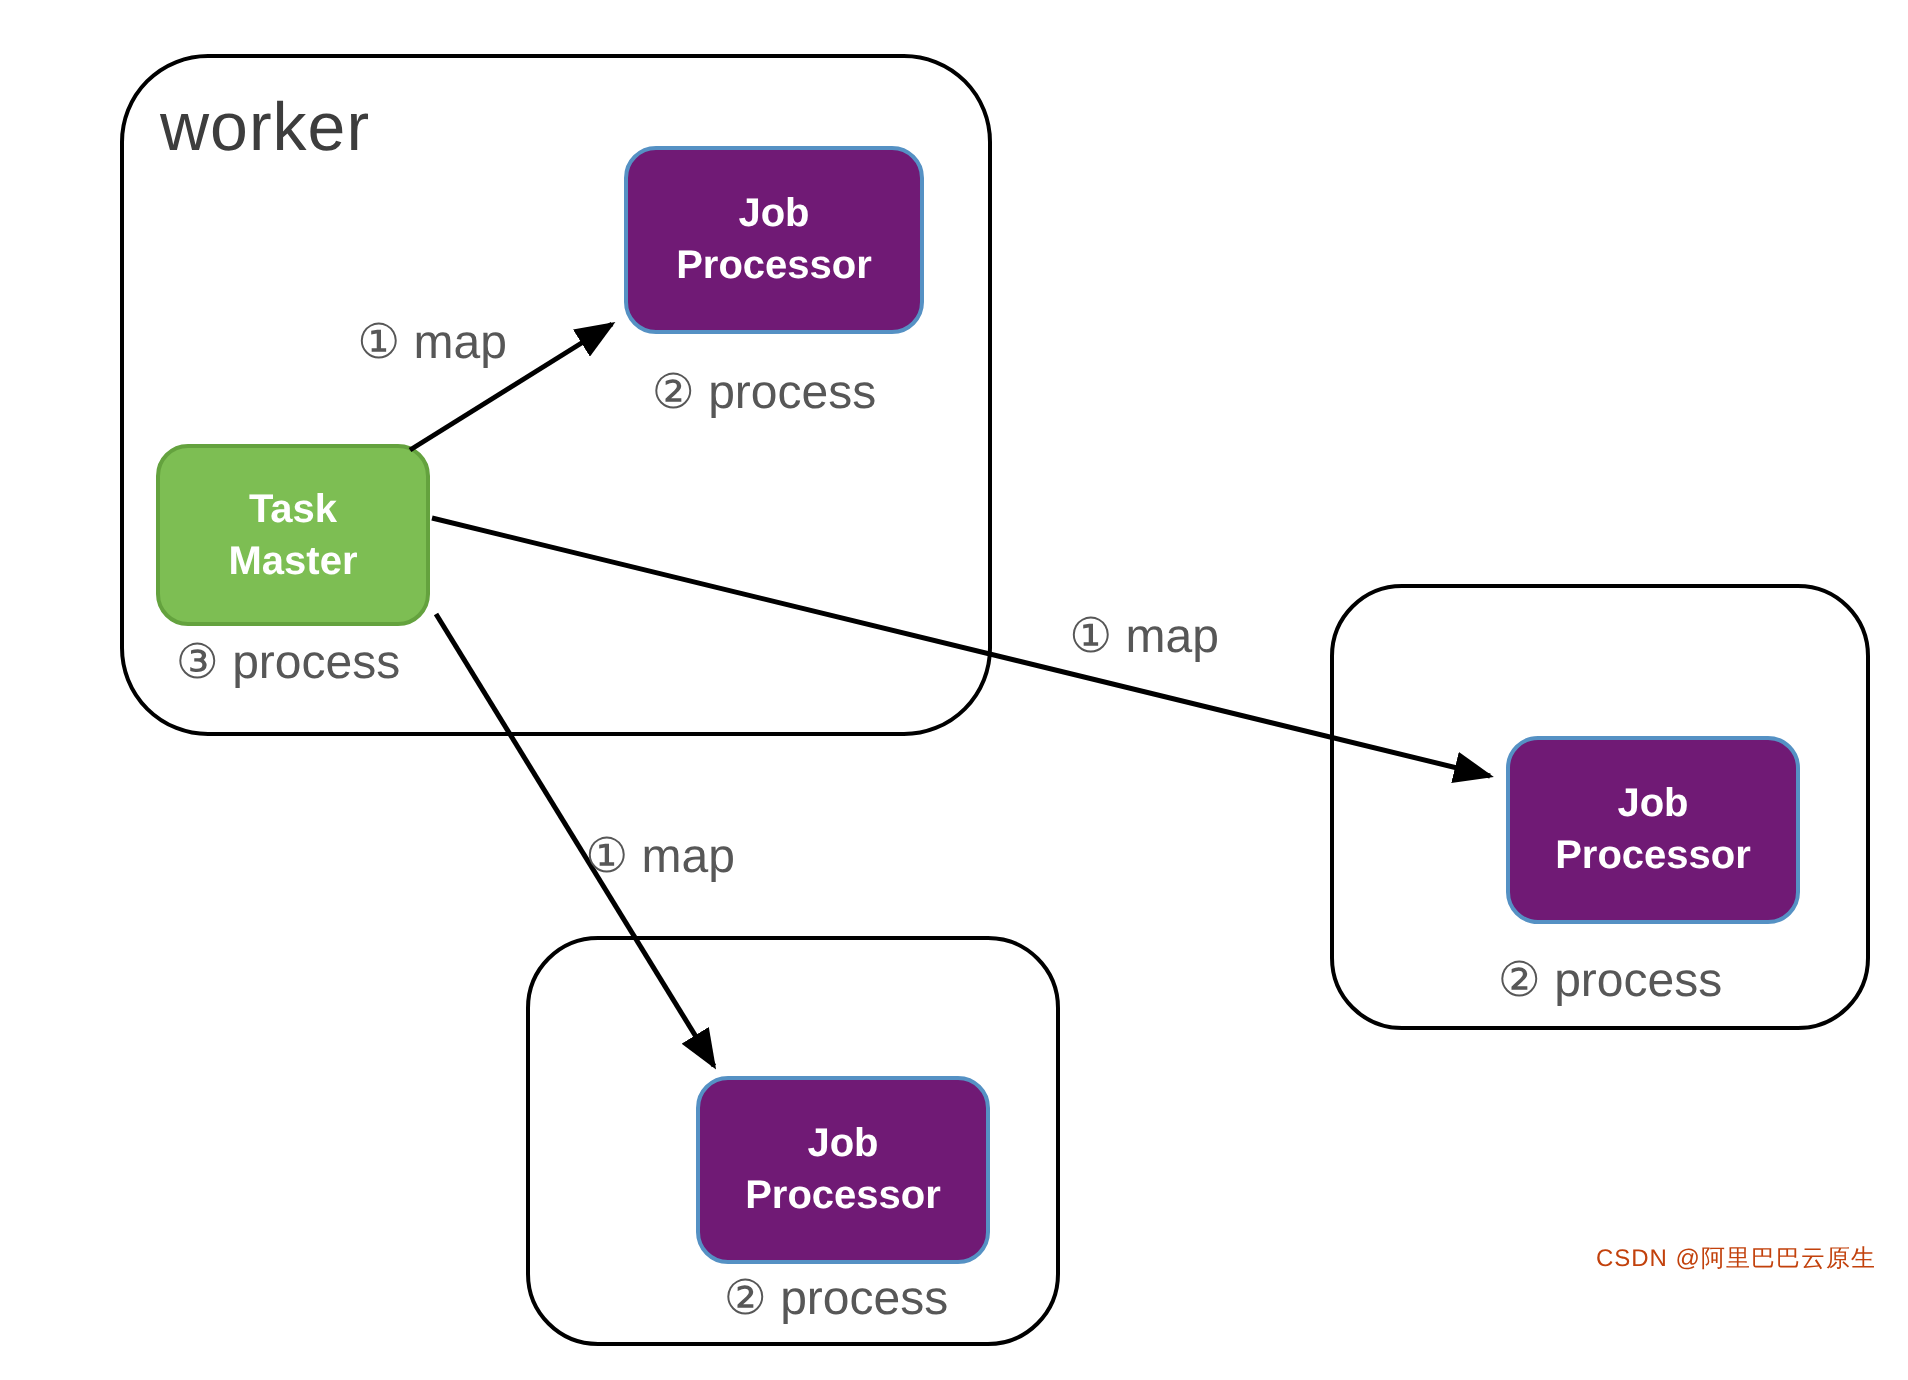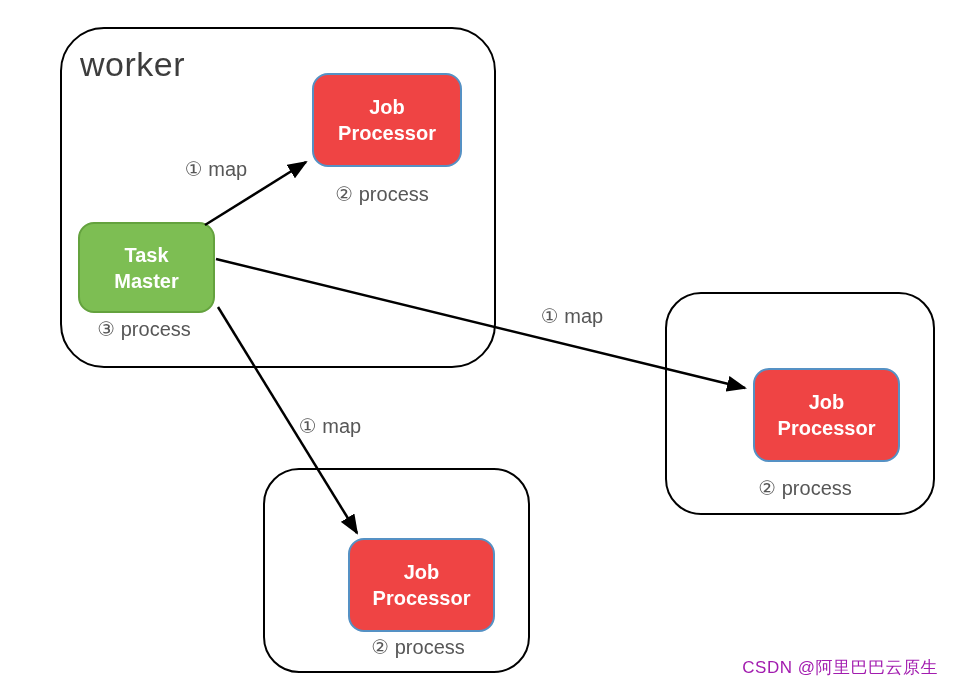--- a/index.html
+++ b/index.html
@@ -38,52 +38,52 @@
     font-size: 20px;
     font-weight: bold;
     line-height: 1.3;
     white-space: pre-line;
   }
   .node.green {
     background: #7dbe53;
     border: 2.5px solid #64a23e;
   }
   .node.blue {
-    background: #ef4444;
+    background: #701a75;
     border: 2.5px solid #5591c4;
   }
   .node.task-master { left: 78px;  top: 222px; width: 137px; height: 91px; text-align: center; }
   .node.jp1         { left: 312px; top: 73px;  width: 150px; height: 94px; }
   .node.jp2         { left: 753px; top: 368px; width: 147px; height: 94px; }
   .node.jp3         { left: 348px; top: 538px; width: 147px; height: 94px; }
   .step-label {
     position: absolute;
     width: 140px;
     text-align: center;
-    font-size: 20px;
+    font-size: 24px;
     color: #575757;
   }
   .lbl-map1     { left: 146px; top: 157px; }
   .lbl-process1 { left: 312px; top: 182px; }
   .lbl-reduce   { left: 74px;  top: 317px; }
   .lbl-map2     { left: 502px; top: 304px; }
   .lbl-map3     { left: 260px; top: 414px; }
   .lbl-process2 { left: 735px; top: 476px; }
   .lbl-process3 { left: 348px; top: 635px; }
   .arrow-layer {
     position: absolute;
     left: 0; top: 0;
     width: 954px; height: 690px;
     pointer-events: none;
   }
   .watermark {
     position: absolute;
-    right: 16px; top: 656px;
-    font-size: 17px;
-    color: #a21caf;
+    right: 16px; top: 621px;
+    font-size: 12px;
+    color: #c2410c;
     letter-spacing: 0.5px;
   }
 </style>
 </head>
 <body>
 
 <div class="canvas">
 
   <div class="worker-box main"></div>
   <div class="worker-box right"></div>

